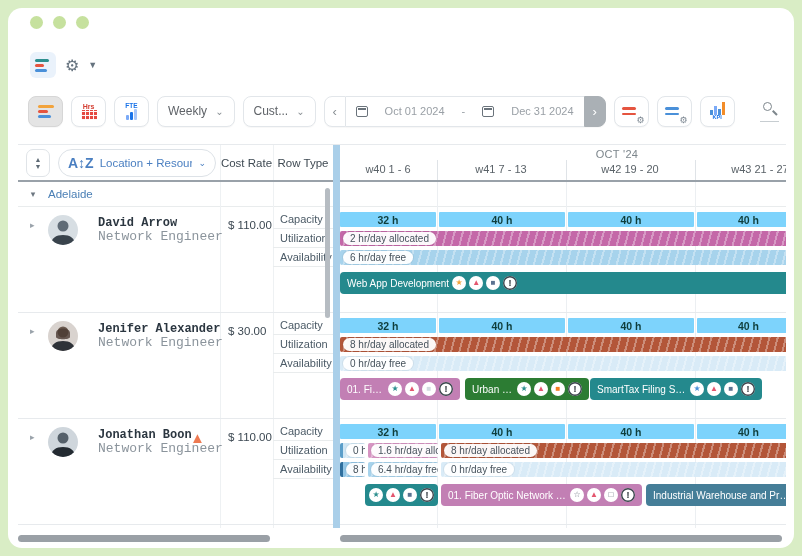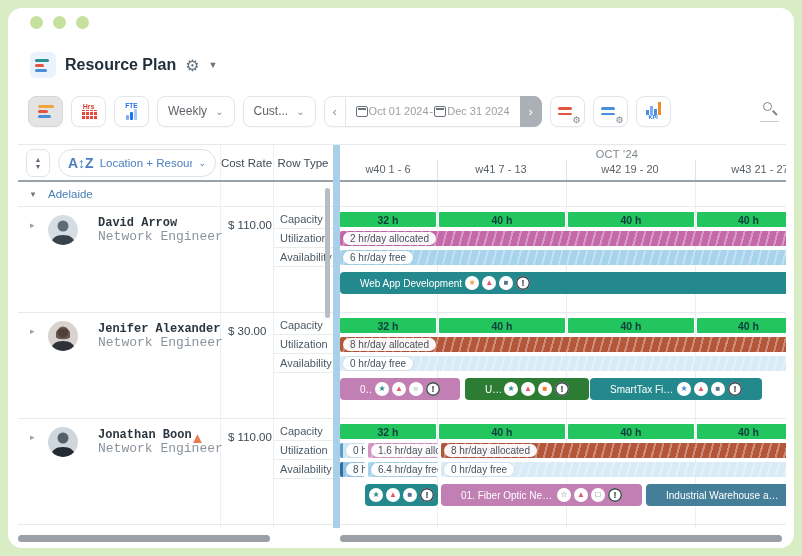--- a/index.html
+++ b/index.html
@@ -41,21 +41,21 @@
   .fte-glyph em { font-style:normal; font-size:6.5px; font-weight:700; color:#1a73e8; line-height:7px; }
   .fte-bars { display:flex; align-items:flex-end; gap:1px; height:11px; }
   .fte-bars i { display:block; width:3px; border-radius:1px; }
   .fte-bars i:nth-child(1){ height:5px; background:#7baaf7; }
   .fte-bars i:nth-child(2){ height:8px; background:#1a73e8; }
   .fte-bars i:nth-child(3){ height:11px; background:#a8c7fa; }
   .select { padding:0 10px; gap:8px; font-size:12px; color:#5f6368; }
   .caret { font-size:10px; color:#8a9095; }
   .nav-btn { width:22px; font-size:13px; color:#8a9095; border-radius:8px 0 0 8px; }
   .nav-btn.right { border-radius:0 8px 8px 0; background:#aab0b5; color:#fff; border-color:#aab0b5; }
-  .date-box { gap:1px; padding:0 10px; border-radius:0; border-left:none; border-right:none; }
+  .date-box { gap:17px; padding:0 10px; border-radius:0; border-left:none; border-right:none; }
   .date-text { font-size:11px; color:#9aa0a6; }
   .cal { width:12px; height:11px; border:1.3px solid #6a737b; border-radius:2px; position:relative; }
   .cal::before { content:""; position:absolute; left:1px; right:1px; top:1px; height:2px; background:#6a737b; }
   .compound { display:flex; align-items:stretch; }
   .icon-btn { width:35px; position:relative; flex-direction:column; gap:3px; align-items:flex-start; padding-left:7px; }
   .icon-btn i { display:block; width:14px; height:2.5px; border-radius:2px; }
   .icon-btn .red { background:#e5543f; } .icon-btn .blue { background:#4a90d9; }
   .mini-gear { position:absolute; right:3px; bottom:1px; font-size:9px; color:#7a8590; }
   .kpi-btn { width:35px; }
   .kpi-bars { display:flex; align-items:flex-end; gap:1px; height:13px; }
@@ -108,30 +108,30 @@
   
   .theader { height:37px; border-bottom:2px solid #99a1a9; position:relative; font-size:11px; }
   .month { position:absolute; top:3px; left:277px; transform:translateX(-50%); color:#7d868c; letter-spacing:.3px; }
   .wk { position:absolute; top:18px; transform:translateX(-50%); color:#5a6268; white-space:nowrap; }
   .hvl { position:absolute; top:15px; bottom:0; width:1px; background:#dfe3e7; }
   .bvl { position:absolute; top:37px; bottom:0; width:1px; background:#eceff2; }
   .v1 { left:97px; } .v2 { left:226px; } .v3 { left:355px; }
 
   .trow { height:106px; border-bottom:1px solid #e7eaed; position:relative; padding-top:5px; }
   .bar-row { height:19px; position:relative; }
-  .cap { position:absolute; top:0; height:15px; background:#22c55e; border-radius:1px; display:flex; align-items:center; justify-content:center; font-size:10.5px; font-weight:700; color:#0f3e3c; }
+  .cap { position:absolute; top:0; height:15px; background:#7dd3fc; border-radius:1px; display:flex; align-items:center; justify-content:center; font-size:10.5px; font-weight:700; color:#0f3e3c; }
   .hbar { position:absolute; top:0; height:15px; border-radius:2px; display:flex; align-items:center; padding-left:3px; overflow:hidden; }
   .chev { background-image:repeating-linear-gradient(105deg, rgba(255,255,255,0) 0 6px, rgba(255,255,255,.33) 6px 8px); }
   .u-pink { background-color:#c468a8; } .u-rust { background-color:#b35639; }
   .u-pink-lt { background-color:#d795c3; } .u-blue-lt { background-color:#cfe6f4; border-left:3px solid #5b9ec9; }
   .a-blue { background-color:#a7d3ec; } .a-pale { background-color:#d9ebf7; }
   .a-med { background-color:#93c6e6; border-left:3px solid #2f6f9e; }
   .pill { background:rgba(255,255,255,.95); border-radius:8px; padding:0 7px; font-size:10px; color:#46525c; line-height:13px; white-space:nowrap; box-shadow:0 0 0 1px rgba(0,0,0,.05); }
   .book-row { height:24px; position:relative; margin-top:3px; }
-  .booking { position:absolute; height:22px; border-radius:4px; display:flex; align-items:center; gap:3px; padding:0 20px; color:#fff; font-size:10px; white-space:nowrap; overflow:hidden; }
+  .booking { position:absolute; height:22px; border-radius:4px; display:flex; align-items:center; gap:3px; padding:0 7px; color:#fff; font-size:10px; white-space:nowrap; overflow:hidden; }
   .bk-teal { background:#24898d; } .bk-green { background:#2c7c33; }
   .bk-pink { background:#c27fb4; } .bk-slate { background:#457e98; }
   .bk-center { justify-content:center; }
   .blabel { overflow:hidden; text-overflow:ellipsis; }
   .badge { width:14px; height:14px; border-radius:50%; background:#fff; display:flex; align-items:center; justify-content:center; flex:none; }
   .badge i { font-style:normal; font-size:8px; line-height:1; }
   .badge.alert { box-shadow:inset 0 0 0 1.4px #3a444c; }
   .badge.alert i { font-size:9px; font-weight:800; color:#252c33; }
 
   
@@ -150,21 +150,20 @@
       <span class="dot"></span>
       <span class="dot"></span>
     </div>
 
     <div class="app-header">
       <span class="app-icon">
           <b></b>
           <b></b>
           <b></b>
         </span>
-      <span class="app-title">Resource Plan</span>
       <span class="gear">⚙</span>
       <span class="title-caret">▼</span>
     </div>
 
     <div class="toolbar">
       <div class="tbtn view-btn sel">
         <span class="gantt-glyph">
             <i></i>
             <i></i>
             <i></i>

